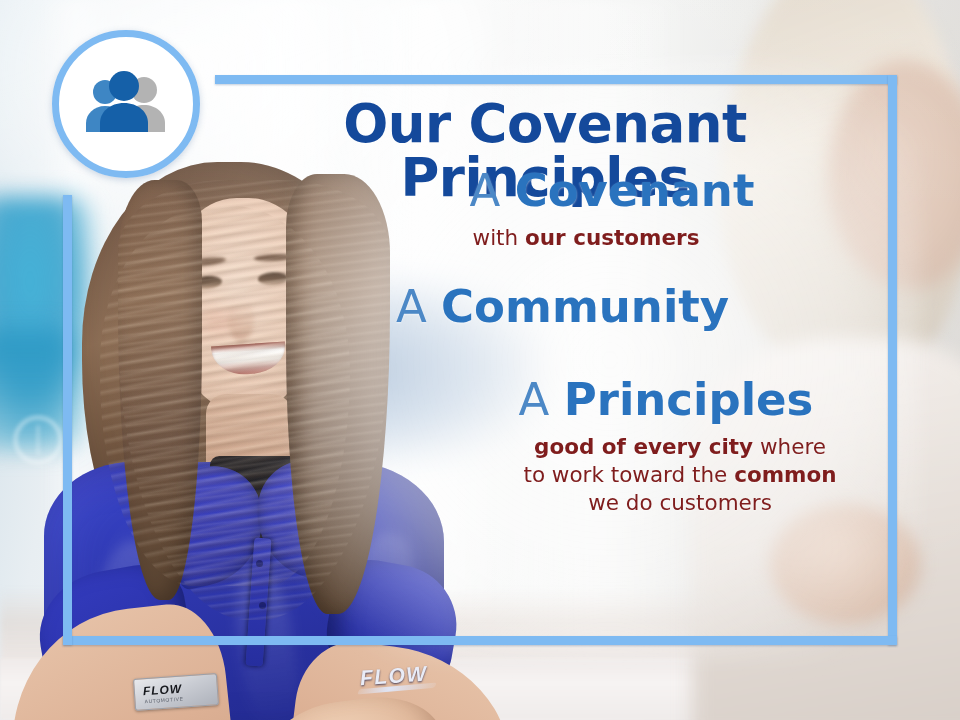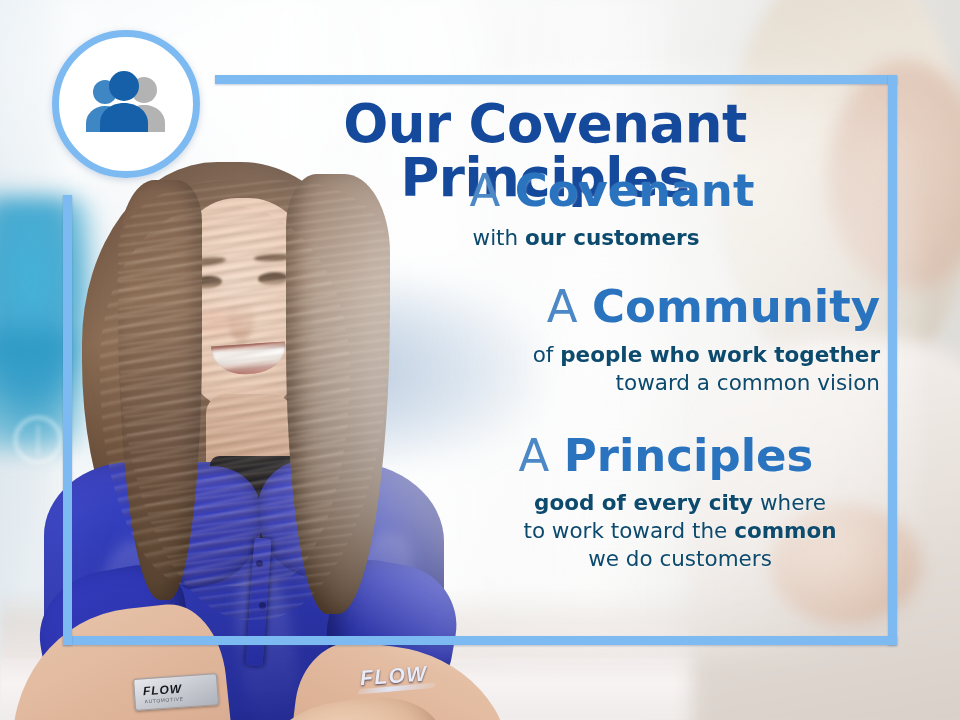--- a/index.html
+++ b/index.html
@@ -536,28 +536,28 @@
     text-shadow: 0 1px 2px rgba(255,255,255,0.5);
     white-space: nowrap;
   }
   .p-article { font-weight: 400; color: #4C88C6; }
   .p-word    { font-weight: 700; color: #2A73BE; }
 
   .p-sub {
     font-family: "DejaVu Sans", sans-serif;
     font-size: 21.5px;
     line-height: 1.30;
-    color: #0c4a6e;
+    color: #7f1d1d;
     text-shadow: 0 1px 2px rgba(255,255,255,0.5);
   }
   .p-sub b { font-weight: 700; }
 
   .p1 { text-align: center; padding-right: 8px; }
   .p1 .p-head { padding-left: 52px; }
-  .p2 { text-align: right; }
+  .p2 { text-align: left; }
   .p2 .p-head { padding-left: 96px; }
   .p2 .p-sub  { padding-left: 76px; }
   .p3 { text-align: center; }
   .p3 .p-head { padding-left: 152px; }
   .p3 .p-sub  { padding-left: 180px; }
 
   .sp-1 { height: 26px; }
   .sp-2 { height: 30px; }
   .gap-head { height: 8px; }
 </style>
@@ -671,24 +671,20 @@
     </div>
 
     <div class="sp-1"></div>
 
     <div class="principle p2">
       <div class="p-head">
         <span class="p-article">A </span>
         <span class="p-word">Community</span>
       </div>
       <div class="gap-head"></div>
-      <div class="p-sub">
-        <div><span>of </span><b>people who work together</b></div>
-        <div><span>toward a common vision</span></div>
-      </div>
     </div>
 
     <div class="sp-2"></div>
 
     <div class="principle p3">
       <div class="p-head">
         <span class="p-article">A </span>
         <span class="p-word">Principles</span>
       </div>
       <div class="gap-head"></div>

